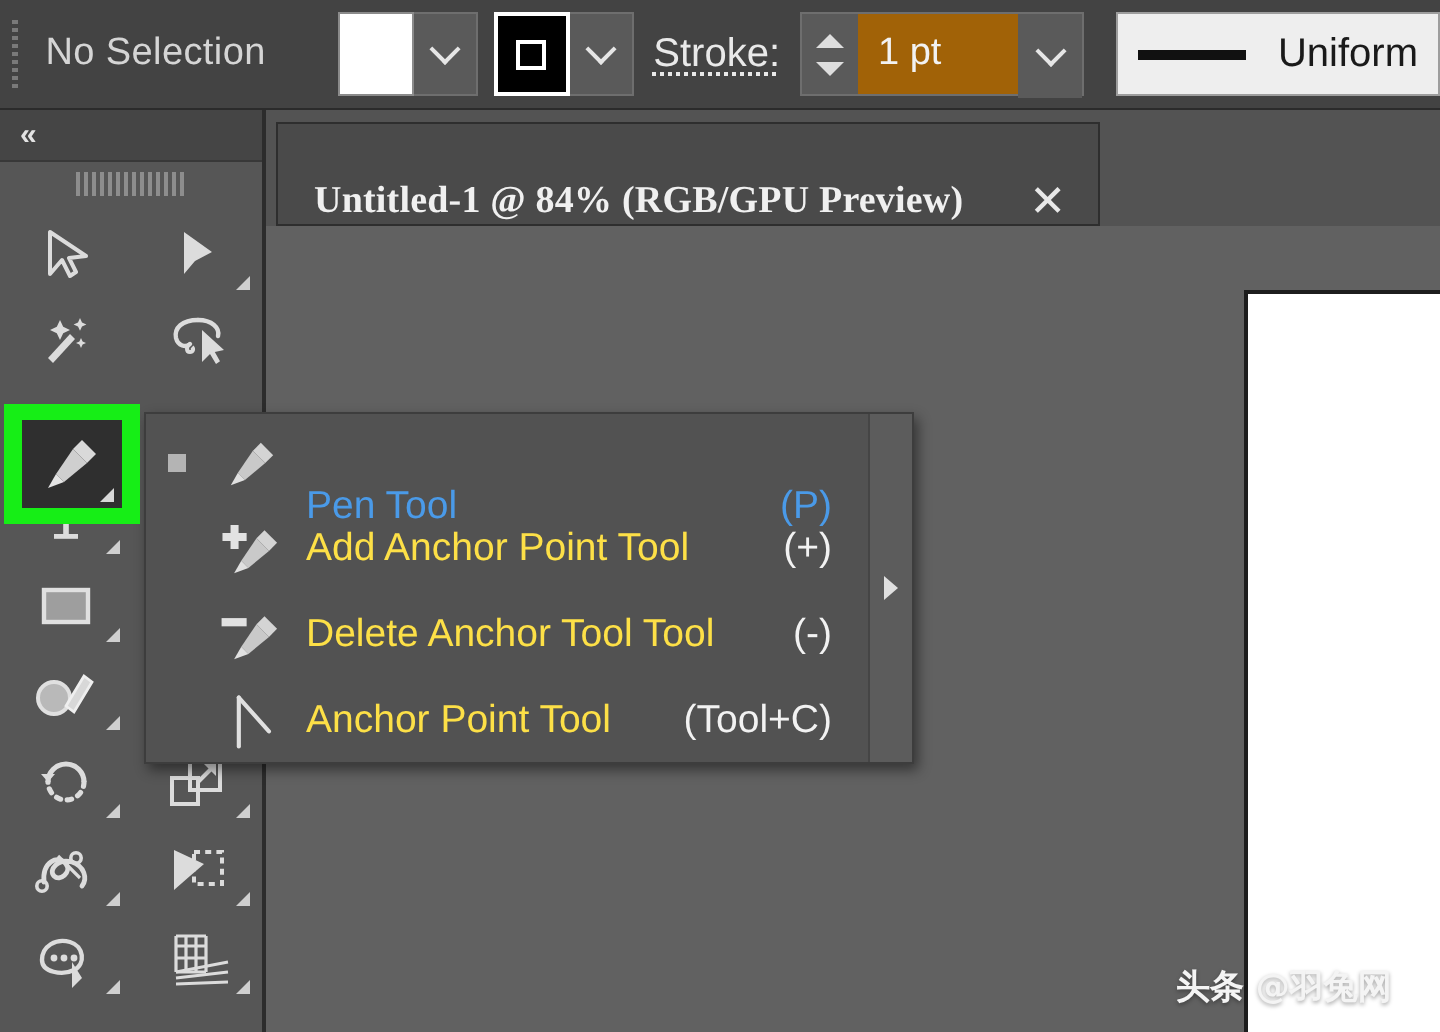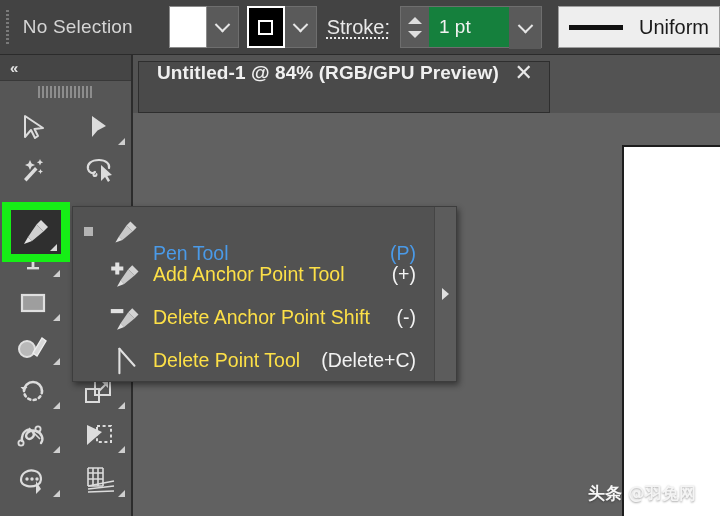--- a/index.html
+++ b/index.html
@@ -73,21 +73,21 @@
   }
   .tri-up {
     width: 0; height: 0; border-left: 7px solid transparent;
     border-right: 7px solid transparent; border-bottom: 7px solid #dedede;
   }
   .tri-dn {
     width: 0; height: 0; border-left: 7px solid transparent;
     border-right: 7px solid transparent; border-top: 7px solid #dedede;
   }
   .ptfield {
-    width: 80px; background: #15803d; display: flex; align-items: center;
+    width: 80px; background: #a16207; display: flex; align-items: center;
     color: #f2f2f2; font-size: 19px; padding-left: 10px;
   }
   .uniform {
     margin-left: 16px; height: 42px; background: #eeeeee;
     border: 1px solid #9d9d9d;
     display: flex; align-items: center; padding: 12px 10px; gap: 16px;
     min-width: 162px;
   }
   .uniform .line { width: 80px; height: 5px; background: #111; }
   .uniform .txt { color: #1a1a1a; font-size: 20px; }
@@ -135,22 +135,23 @@
     background: #2f2f2f;
     display: flex; align-items: center; justify-content: center;
   }
   .greenbox .corner { border-bottom-color: #d8d8d8; right: 4px; bottom: 3px;}
 
   
   .doctab {
     position: absolute; left: 138px; top: 61px; width: 412px; height: 52px;
     background: #4a4a4a;
     border: 1px solid #2e2e2e;
-    display: flex; align-items: flex-start; justify-content: space-between;
+    display: flex; align-items: flex-end; justify-content: space-between;
     padding: 0 16px 0 18px;
+    font-family: Liberation Serif, serif;
   }
   .doctab .title {
     color: #f0f0f0; font-size: 19px; font-weight: bold; letter-spacing: .1px;
   }
   .doctab .closex { color: #e8e8e8; font-size: 22px; line-height: 1; }
 
   
   .canvasarea {
     position: absolute; left: 133px; top: 113px; width: 587px; height: 403px;
     background: #616161;
@@ -442,34 +443,34 @@
       <div class="fi">
         <span class="bullet"></span>
         <span class="ic">
           <svg width="34" height="32" viewBox="0 0 38 34">
             <path d="M26 6 L33 13 L28.5 17.5 L21.5 10.5 Z" fill="#d4d4d4"></path>
             <path d="M21.5 10.5 L28.5 17.5 L17 27 L13 23 Z" fill="#c9c9c9"></path>
             <path d="M13 23 L17 27 L9 30 Z" fill="#e0e0e0"></path>
             <rect x="2" y="7" width="14" height="4.6" fill="#e2e2e2"></rect>
           </svg>
         </span>
-        <span class="lbl">Delete Anchor Point Shift</span>
+        <span class="lbl">Delete Anchor Tool Tool</span>
         <span class="sc">(-)</span>
       </div>
 
       <div class="fi">
         <span class="bullet"></span>
         <span class="ic">
           <svg width="30" height="32" viewBox="0 0 30 34">
             <path d="M8 4 L8 30" stroke="#e0e0e0" stroke-width="2.2" stroke-linecap="round"></path>
             <path d="M8 4 L24 22" stroke="#e0e0e0" stroke-width="2.2" stroke-linecap="round"></path>
           </svg>
         </span>
-        <span class="lbl">Delete Point Tool</span>
-        <span class="sc">(Delete+C)</span>
+        <span class="lbl">Anchor Point Tool</span>
+        <span class="sc">(Tool+C)</span>
       </div>
 
     </div>
     <div class="teartab">
       <span class="arrow"></span>
     </div>
   </div>
 
   <div class="watermark">头条 @羽兔网</div>
 

